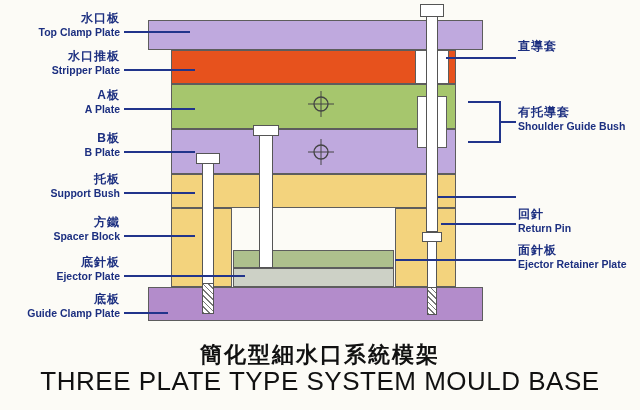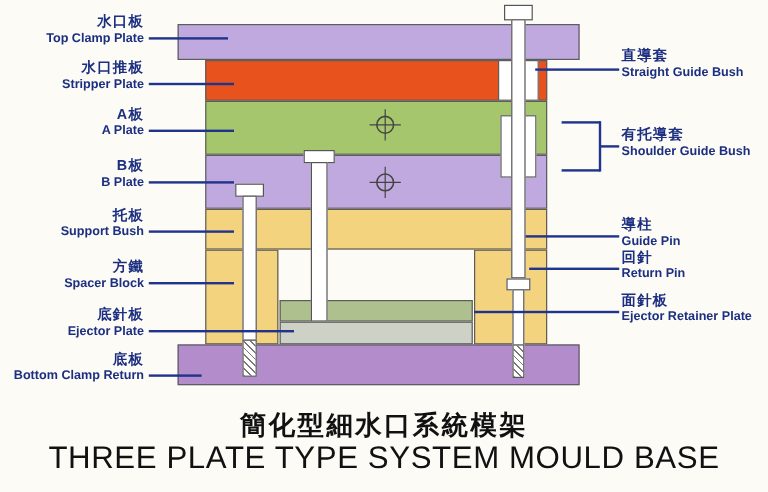--- a/index.html
+++ b/index.html
@@ -115,43 +115,38 @@
   <div class="leader" style="top:235px;left:124px;width:71px"></div>
 
   <div class="lbl left-lbl" style="top:256px">
     <div class="cn">底針板</div>
     <div class="en">Ejector Plate</div>
   </div>
   <div class="leader" style="top:275px;left:124px;width:121px"></div>
 
   <div class="lbl left-lbl" style="top:293px">
     <div class="cn">底板</div>
-    <div class="en">Bottom Clamp Return</div>
+    <div class="en">Guide Clamp Plate</div>
   </div>
   <div class="leader" style="top:312px;left:124px;width:44px"></div>
 
   <div class="lbl right-lbl" style="top:40px">
     <div class="cn">直導套</div>
-    <div class="en">Straight Guide Bush</div>
   </div>
   <div class="leader" style="top:57px;left:446px;width:70px"></div>
 
   <div class="lbl right-lbl" style="top:106px">
     <div class="cn">有托導套</div>
     <div class="en">Shoulder Guide Bush</div>
   </div>
   <div class="leader" style="top:101px;left:468px;width:32px"></div>
   <div class="leader" style="top:141px;left:468px;width:32px"></div>
   <div class="vline" style="top:101px;left:499px;height:42px"></div>
   <div class="leader" style="top:121px;left:500px;width:16px"></div>
 
-  <div class="lbl right-lbl" style="top:181px">
-    <div class="cn">導柱</div>
-    <div class="en">Guide Pin</div>
-  </div>
   <div class="leader" style="top:196px;left:438px;width:78px"></div>
 
   <div class="lbl right-lbl" style="top:208px">
     <div class="cn">回針</div>
     <div class="en">Return Pin</div>
   </div>
   <div class="leader" style="top:223px;left:441px;width:75px"></div>
 
   <div class="lbl right-lbl" style="top:244px">
     <div class="cn">面針板</div>

